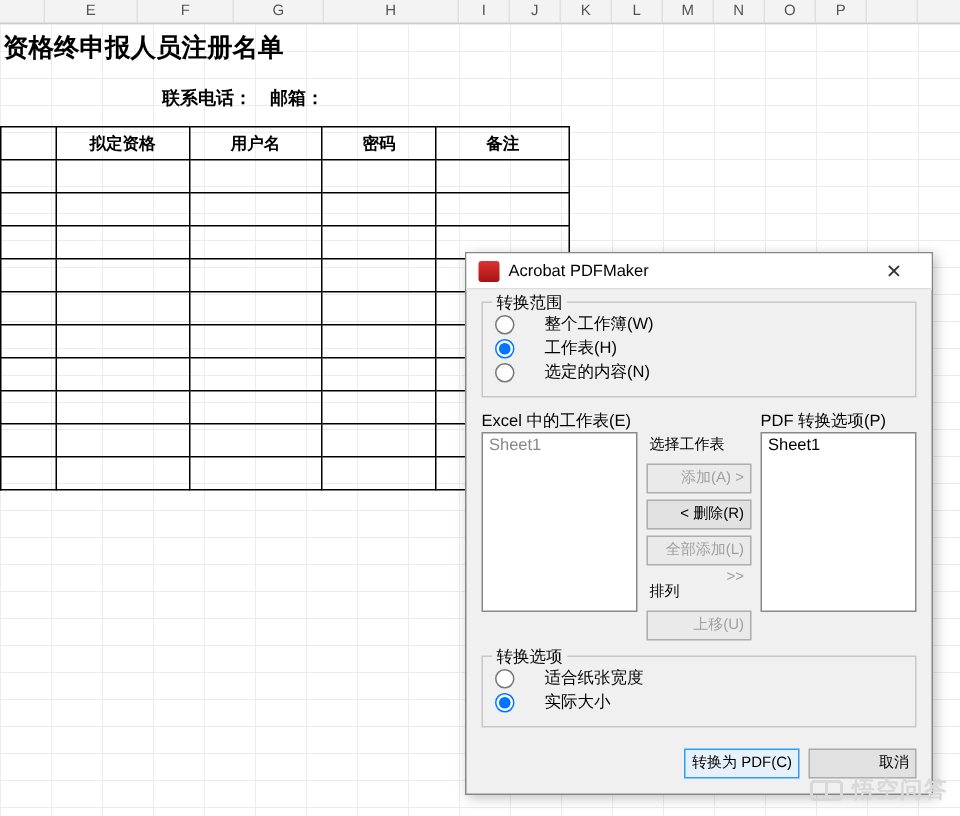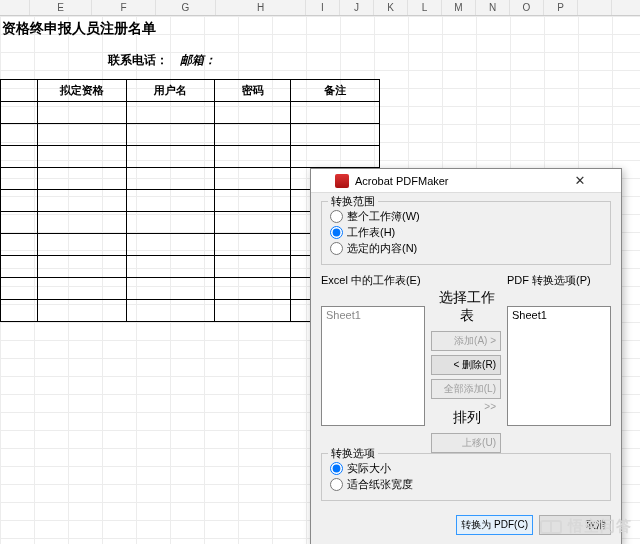--- a/index.html
+++ b/index.html
@@ -4,50 +4,50 @@
 <style>
   * { box-sizing: border-box; margin: 0; padding: 0; }
   html, body { width: 640px; height: 544px; overflow: hidden; font-family: "Microsoft YaHei", SimSun, sans-serif; font-size: 11px; background: #fff; }
   .sheet { position: absolute; inset: 0; background: #fff; }
   .colhdr { position: absolute; top: 0; left: 0; right: 0; height: 16px; display: flex; background: #f3f3f3; border-bottom: 1px solid #ccc; }
   .colhdr .ch { flex: 0 0 auto; text-align: center; font-size: 10px; color: #555; border-right: 1px solid #e0e0e0; line-height: 16px; }
   .grid { position: absolute; left: 0; top: 16px; right: 0; bottom: 0;
     background-image: linear-gradient(#ececec 1px, transparent 1px), linear-gradient(90deg,#ececec 1px, transparent 1px);
     background-size: 34px 18px; }
   .content { position: absolute; left: 0; top: 16px; width: 380px; }
-  .title { font-weight: bold; font-size: 14px; font-family: SimSun, serif; padding: 4px 0 8px 2px; }
+  .title { font-weight: bold; font-size: 17px; font-family: SimSun, serif; padding: 4px 0 8px 2px; }
   .row2 { display: flex; font-size: 12px; font-weight: bold; padding: 6px 0 10px 0; }
   .row2 .lbl1 { width: 180px; padding-left: 108px; }
-  .row2 .lbl2 { width: 90px; font-style: italic; }
+  .row2 .lbl2 { width: 90px; }
   table.doc { border-collapse: collapse; width: 100%; table-layout: fixed; }
   table.doc th, table.doc td { border: 1px solid #000; height: 22px; font-size: 11px; text-align: center; font-weight: normal; }
   table.doc th { font-weight: bold; }
   table.doc .c0 { width: 30px; }
   table.doc .c1 { width: 72px; }
   table.doc .c2 { width: 72px; }
   table.doc .c3 { width: 62px; }
   table.doc .c4 { width: 72px; }
 
   .dialog { position: absolute; left: 310px; top: 168px; width: 312px; background: #f0f0f0; border: 1px solid #888; box-shadow: 2px 2px 8px rgba(0,0,0,.25); font-size: 11px; }
-  .titlebar { height: 24px; display: flex; align-items: center; padding: 0 24px; background: #fff; border-bottom: 1px solid #ddd; }
+  .titlebar { height: 24px; display: flex; align-items: center; padding: 0 8px; background: #fff; border-bottom: 1px solid #ddd; }
   .titlebar .ico { width: 14px; height: 14px; background: linear-gradient(#d33,#a11); border-radius: 2px; margin-right: 6px; display:inline-block; }
   .titlebar .ttl { flex: 1; font-size: 11px; }
   .titlebar .x { width: 34px; text-align: center; font-size: 13px; color: #333; cursor: default; }
   .dlgbody { padding: 8px 10px 10px 10px; }
   .group { border: 1px solid #c8c8c8; padding: 6px 8px 8px 8px; margin-bottom: 8px; position: relative; }
   .group > .legend { position: absolute; top: -8px; left: 6px; background: #f0f0f0; padding: 0 3px; font-size: 11px; }
-  .radio, .check { display: flex; align-items: center; gap: 4px; line-height: 16px; }
+  .radio, .check { display: flex; align-items: center; gap: 20px; line-height: 16px; }
   .radio input, .check input { margin: 0; }
   .twocol { display: flex; gap: 6px; align-items: flex-start; }
   .colpanel { flex: 1; }
-  .colpanel .lbl { font-size: 11px; margin-bottom: 18px; }
+  .colpanel .lbl { font-size: 11px; margin-bottom: 0; }
   .listbox { border: 1px solid #888; background: #fff; height: 120px; padding: 2px 4px; font-size: 11px; overflow: hidden; }
   .listbox .sel { color: #888; }
   .midbtns { width: 70px; display: flex; flex-direction: column; gap: 4px; align-items: stretch; padding-top: 14px; }
-  .midbtns .grplbl { font-size: 14px; margin: 2px 0 2px 2px; text-align: center; }
+  .midbtns .grplbl { font-size: 10px; margin: 2px 0 2px 2px; }
   .btn { border: 1px solid #adadad; background: #e1e1e1; font-size: 10px; height: 20px; line-height: 18px; text-align: right; padding: 0 4px; }
   .btn.dis { color: #a0a0a0; background: #eaeaea; }
   .footer { display: flex; justify-content: flex-end; gap: 6px; padding-top: 6px; }
   .footer .btn { min-width: 72px; }
   .footer .primary { border: 1px solid #3399ff; background: #e5f1fb; }
 
   .watermark { position: absolute; right: 8px; bottom: 8px; color: #d8d8d8; font-size: 15px; display: flex; align-items: center; gap: 6px; font-weight: bold; letter-spacing: 1px; }
   .watermark .logo { width: 22px; height: 14px; border: 2px solid #d8d8d8; border-radius: 3px; position: relative; }
   .watermark .logo::after { content: ""; position: absolute; width: 2px; background: #d8d8d8; top: 0; bottom: 0; left: 50%; transform: translateX(-50%); }
 </style>
@@ -212,29 +212,29 @@
           <div class="btn dis">上移(U)</div>
         </div>
         <div class="colpanel">
           <div class="lbl">PDF 转换选项(P)</div>
           <div class="listbox">
             <div>Sheet1</div>
           </div>
         </div>
       </div>
 
-      <div class="group" style="">
+      <div class="group" style="margin-top:10px">
         <span class="legend">转换选项</span>
+        <label class="radio">
+            <input type="radio" name="opt" style="">
+            <span>适合纸张宽度</span>
+          </label>
         <label class="radio">
             <input type="radio" name="opt" checked="" style="">
             <span>实际大小</span>
-          </label>
-        <label class="radio">
-            <input type="radio" name="opt" style="">
-            <span>适合纸张宽度</span>
           </label>
       </div>
 
       <div class="footer">
         <div class="btn primary">转换为 PDF(C)</div>
         <div class="btn">取消</div>
       </div>
     </div>
   </div>
 

